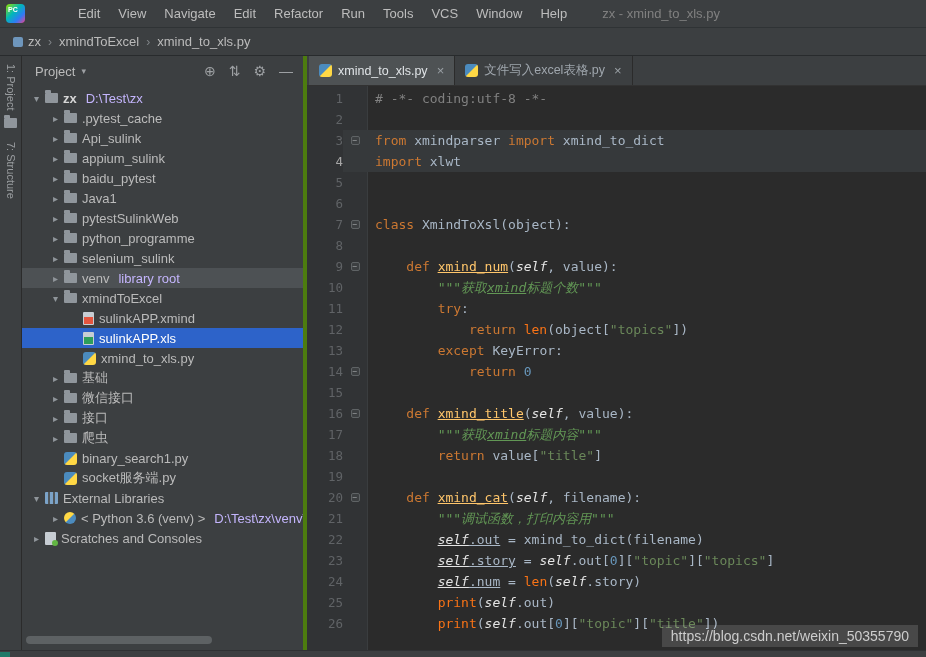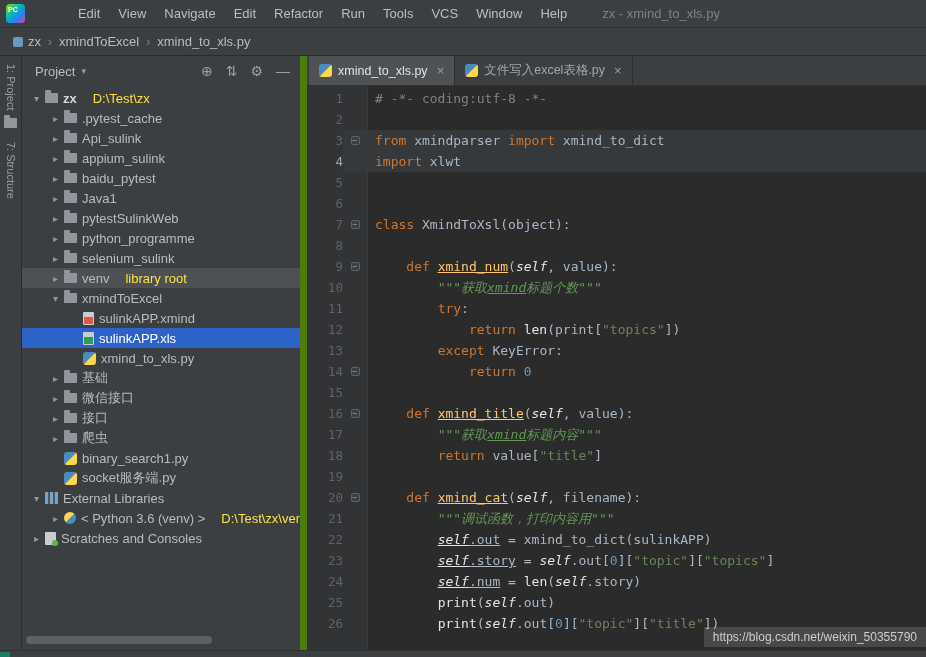--- a/index.html
+++ b/index.html
@@ -49,34 +49,34 @@
   .ic-xls::after { content:''; position:absolute; left:1px; top:5px; width:9px; height:7px; background:#2e9e5b; }
   .ic-xmind::after { content:''; position:absolute; left:1px; top:5px; width:9px; height:7px; background:#e4553f; }
   .ic-scratch::after { content:''; position:absolute; right:-2px; bottom:-1px; width:6px; height:6px;
                        border-radius:50%; background:#62b543; }
   .ic-lib { width:13px; height:12px;
             background:repeating-linear-gradient(90deg,#7ba3c8 0 3px,#50565a 3px 5px); border-radius:1px; }
   .ic-ball { width:12px; height:12px; border-radius:50%;
              background:linear-gradient(135deg,#ffd845 0 49%,#4b8bbe 51% 100%); }
 
   
-  .project-panel { width:285px; flex:0 0 285px; background:#3c3f41; border-right:7px solid #4d7c0f;
+  .project-panel { width:285px; flex:0 0 285px; background:#3c3f41; border-right:4px solid #4d7c0f;
                    display:flex; flex-direction:column; position:relative; }
   .panel-header { height:30px; flex:0 0 30px; display:flex; align-items:center; padding:0 10px 0 13px;
                   color:#bbbbbb; font-size:13px; }
   .panel-caret { margin-left:6px; font-size:9px; color:#9da0a3; }
   .panel-icons { margin-left:auto; display:flex; gap:13px; color:#9da0a3; font-size:14px; align-items:center; }
   .panel-icons span { cursor:default; }
   .tree { flex:1 1 auto; overflow:hidden; padding-top:2px; }
   .trow { height:20px; display:flex; align-items:center; white-space:nowrap; overflow:hidden;
           font-size:13px; color:#bbbbbb; padding-left:6px; }
   .sp { flex:0 0 auto; height:1px; }
   .arrow { width:17px; flex:0 0 auto; text-align:center; color:#8f959a; font-size:10px; }
   .tlabel { margin-left:5px; }
-  .tsub { margin-left:16px; color:#fde047; }
+  .tsub { margin-left:9px; color:#c4b5fd; }
   .trow.bold .tlabel { font-weight:bold; color:#d6d6d6; }
   .trow.sel-blue { background:#2d63c9; }
   .trow.sel-blue .tlabel { color:#ffffff; }
   .trow.sel-gray { background:#4d5154; }
   .hthumb { position:absolute; left:4px; bottom:6px; width:186px; height:8px; border-radius:4px; background:#5d6163; }
 
   
   .editor { flex:1 1 auto; min-width:0; display:flex; flex-direction:column; background:#2b2b2b; position:relative; }
   .tabbar { height:30px; flex:0 0 30px; background:#3c3f41; border-bottom:1px solid #323232;
             display:flex; align-items:stretch; padding-left:2px; }
@@ -101,27 +101,27 @@
   .line.hl .codetxt, .line.hl .foldc { background:#36393b; }
   .line.cur .ln { color:#a7a7a7; }
 
   
   .p  { color:#a9b7c6; }
   .k  { color:#cc7832; }
   .s  { color:#6a8759; }
   .ds { color:#629755; font-style:italic; }
   .c  { color:#808080; }
   .nm { color:#6897bb; }
-  .bi { color:#e5e5e5; }
+  .bi { color:#f97316; }
   .sf { color:#e5e5e5; font-style:italic; }
   .fn { color:#ffc66b;text-align:right; }
   .u  { text-decoration:underline; }
 
-  .watermark { position:absolute; right:0; bottom:3px; background:rgba(255,255,255,0.14);
-               color:#cdcdcd; font-size:12px; padding:3px 9px; z-index:5; }
+  .watermark { position:absolute; right:8px; bottom:3px; background:rgba(255,255,255,0.14);
+               color:#cdcdcd; font-size:14px; padding:3px 9px; z-index:5; }
 
   
   .statusbar { height:7px; flex:0 0 7px; background:#3c3f41; border-top:1px solid #2e3133; position:relative; }
   .status-accent { position:absolute; left:0; top:1px; width:10px; height:6px; background:#1e7a68; }
 </style>
 </head>
 <body>
 
 <div class="app">
 
@@ -394,21 +394,21 @@
             <span class="codetxt"><span class="p">        </span><span class="ds">"""获取</span><span class="ds u">xmind</span><span class="ds">标题个数"""</span></span>
           </div>
           <div class="line">
             <span class="ln">11</span>
             <span class="foldc"></span>
             <span class="codetxt"><span class="p">        </span><span class="k">try</span><span class="p">:</span></span>
           </div>
           <div class="line">
             <span class="ln">12</span>
             <span class="foldc"></span>
-            <span class="codetxt"><span class="p">            </span><span class="k">return</span><span class="p"> </span><span class="bi">len</span><span class="p">(print[</span><span class="s">"topics"</span><span class="p">])</span></span>
+            <span class="codetxt"><span class="p">            </span><span class="k">return</span><span class="p"> </span><span class="bi">len</span><span class="p">(object[</span><span class="s">"topics"</span><span class="p">])</span></span>
           </div>
           <div class="line">
             <span class="ln">13</span>
             <span class="foldc"></span>
             <span class="codetxt"><span class="p">        </span><span class="k">except</span><span class="p"> KeyError:</span></span>
           </div>
           <div class="line">
             <span class="ln">14</span>
             <span class="foldc">
               <span class="fm">−</span>
@@ -450,21 +450,21 @@
             <span class="codetxt"><span class="p">    </span><span class="k">def</span><span class="p"> </span><span class="fn u">xmind_cat</span><span class="p">(</span><span class="sf">self</span><span class="p">, filename):</span></span>
           </div>
           <div class="line">
             <span class="ln">21</span>
             <span class="foldc"></span>
             <span class="codetxt"><span class="p">        </span><span class="ds">"""调试函数，打印内容用"""</span></span>
           </div>
           <div class="line">
             <span class="ln">22</span>
             <span class="foldc"></span>
-            <span class="codetxt"><span class="p">        </span><span class="sf u">self</span><span class="p u">.out</span><span class="p"> = xmind_to_dict(sulinkAPP)</span></span>
+            <span class="codetxt"><span class="p">        </span><span class="sf u">self</span><span class="p u">.out</span><span class="p"> = xmind_to_dict(filename)</span></span>
           </div>
           <div class="line">
             <span class="ln">23</span>
             <span class="foldc"></span>
             <span class="codetxt"><span class="p">        </span><span class="sf u">self</span><span class="p u">.story</span><span class="p"> = </span><span class="sf">self</span><span class="p">.out[</span><span class="nm">0</span><span class="p">][</span><span class="s">"topic"</span><span class="p">][</span><span class="s">"topics"</span><span class="p">]</span></span>
           </div>
           <div class="line">
             <span class="ln">24</span>
             <span class="foldc"></span>
             <span class="codetxt"><span class="p">        </span><span class="sf u">self</span><span class="p u">.num</span><span class="p"> = </span><span class="bi">len</span><span class="p">(</span><span class="sf">self</span><span class="p">.story)</span></span>

